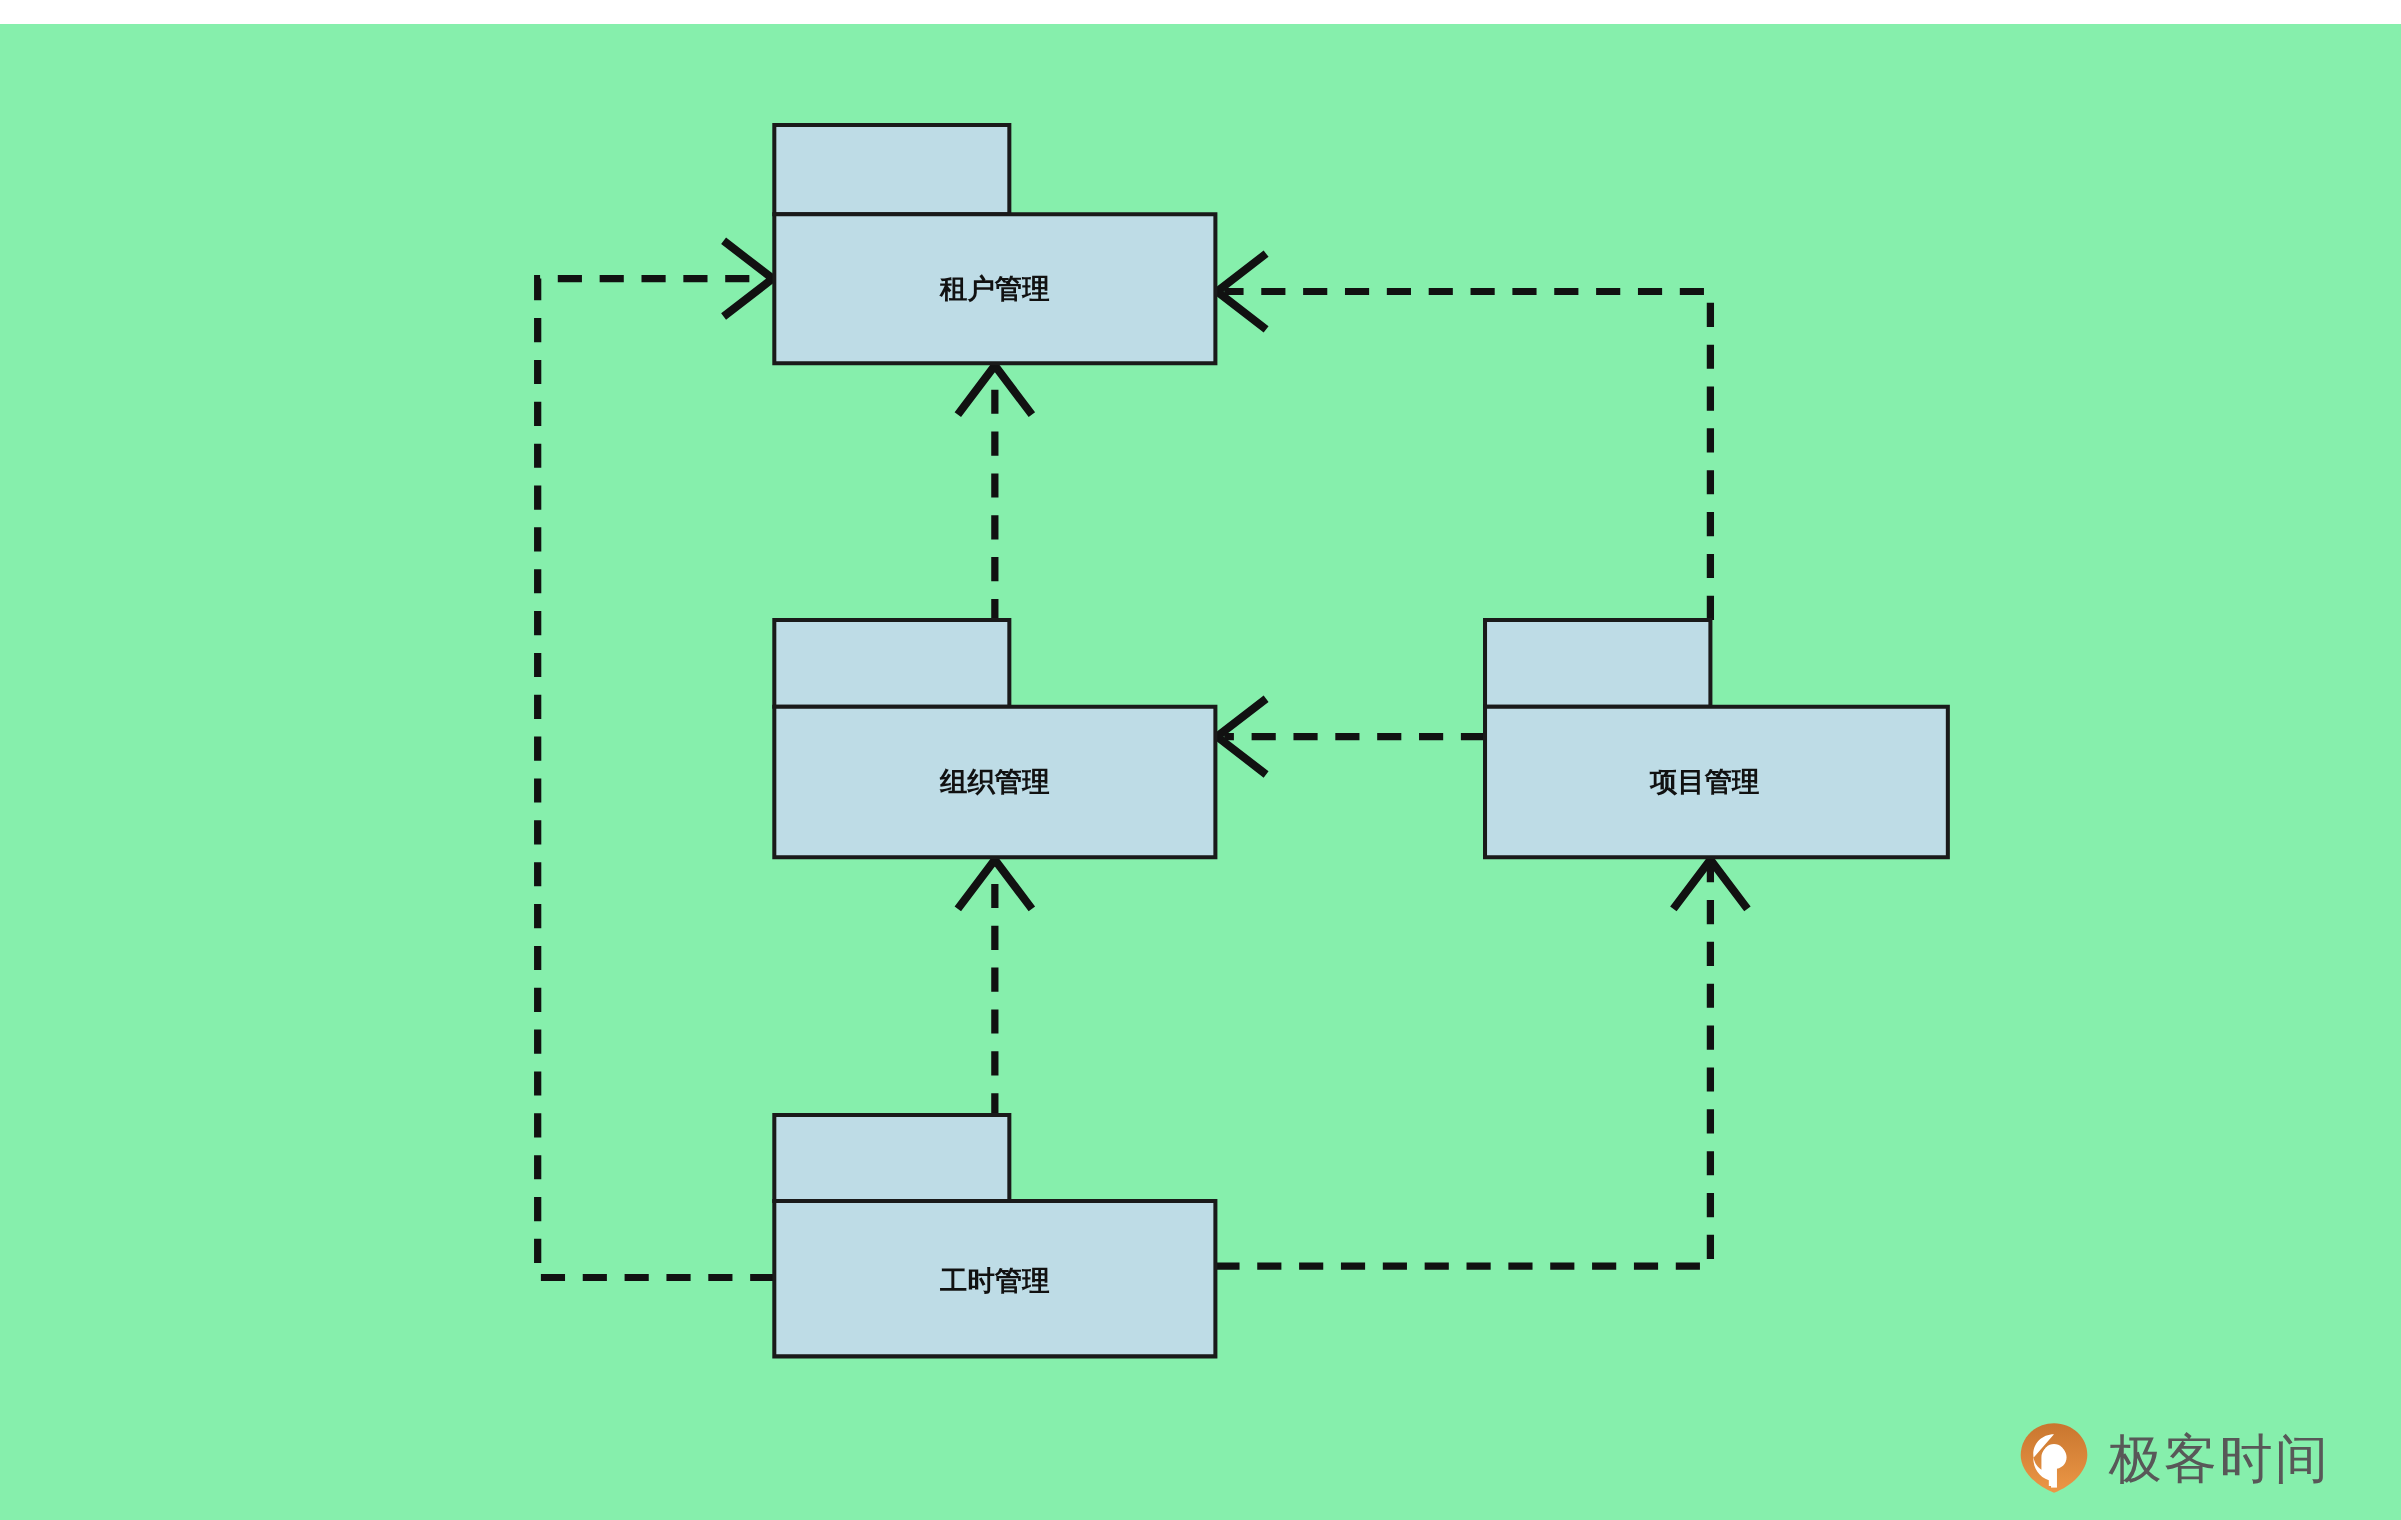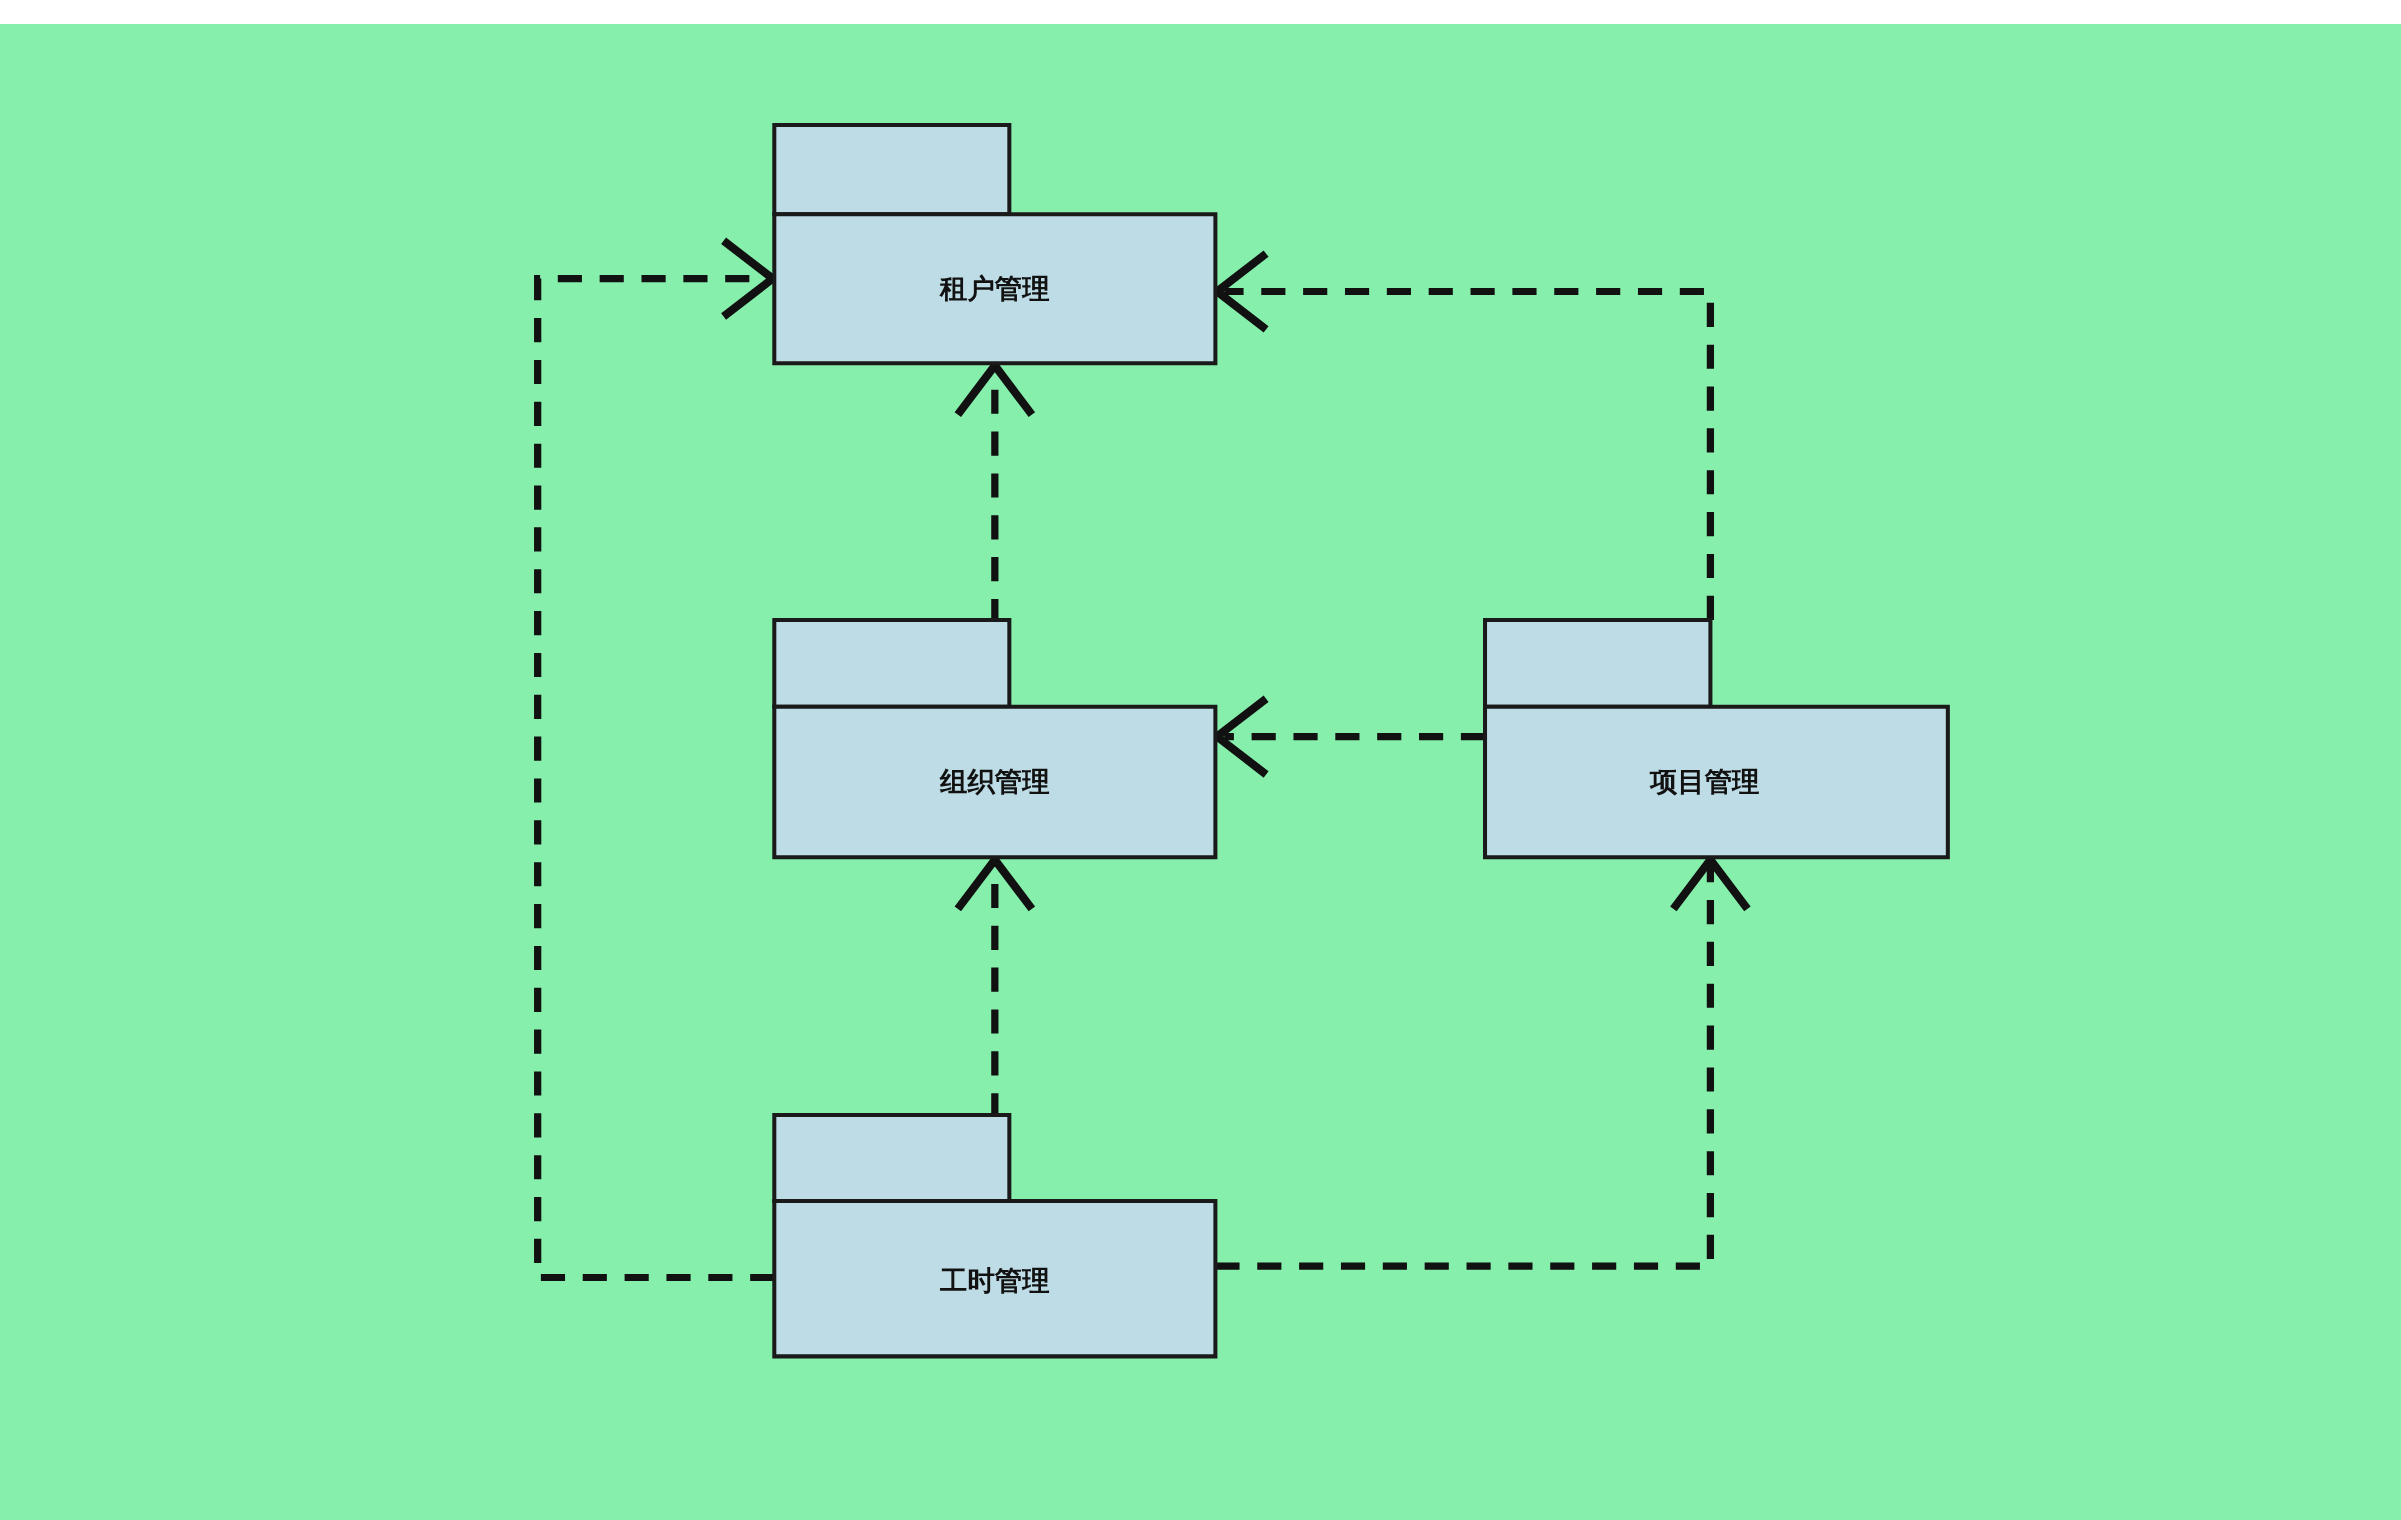--- a/index.html
+++ b/index.html
@@ -138,15 +138,46 @@
     </g>
 
     <g>
       <path class="pkg-shape" d="M 962 1355 L 1254 1355 L 1254 1462 L 962 1462 Z"></path>
       <path class="pkg-shape" d="M 962 1462 L 1510 1462 L 1510 1655 L 962 1655 Z"></path>
       <text class="pkg-label" x="1236" y="1564">工时管理</text>
     </g>
 
   </svg>
 
+  <div id="brand-logo">
+    <div id="brand-mark">
+      <svg viewBox="0 0 100 100" width="74" height="74">
+        <defs>
+          <linearGradient id="gt-grad" x1="0" y1="0" x2="0" y2="1">
+            <stop offset="0%" stop-color="#c9762f"></stop>
+            <stop offset="100%" stop-color="#ec9746"></stop>
+          </linearGradient>
+        </defs>
+        <path d="M 50 3
+                 C 75 3 95 22 95 46
+                 C 95 68 74 88 50 97
+                 C 26 88 5 68 5 46
+                 C 5 22 25 3 50 3 Z" fill="url(#gt-grad)"></path>
+        <path d="M 50 18
+                 C 34 18 22 30 22 45
+                 C 22 54 26 61 33 66
+                 L 33 49
+                 C 33 40 40 33 50 33
+                 C 60 33 67 40 67 49
+                 C 67 58 60 65 50 65
+                 L 50 88
+                 L 43 88
+                 L 43 80
+                 C 30 76 22 64 22 50" fill="#ffffff"></path>
+        <circle cx="50" cy="46" r="15" fill="#ffffff"></circle>
+        <rect x="46" y="46" width="8" height="44" fill="#ffffff"></rect>
+      </svg>
+    </div>
+    <div id="brand-text">极客时间</div>
+  </div>
 
 </div>
 
 
 </body></html>

